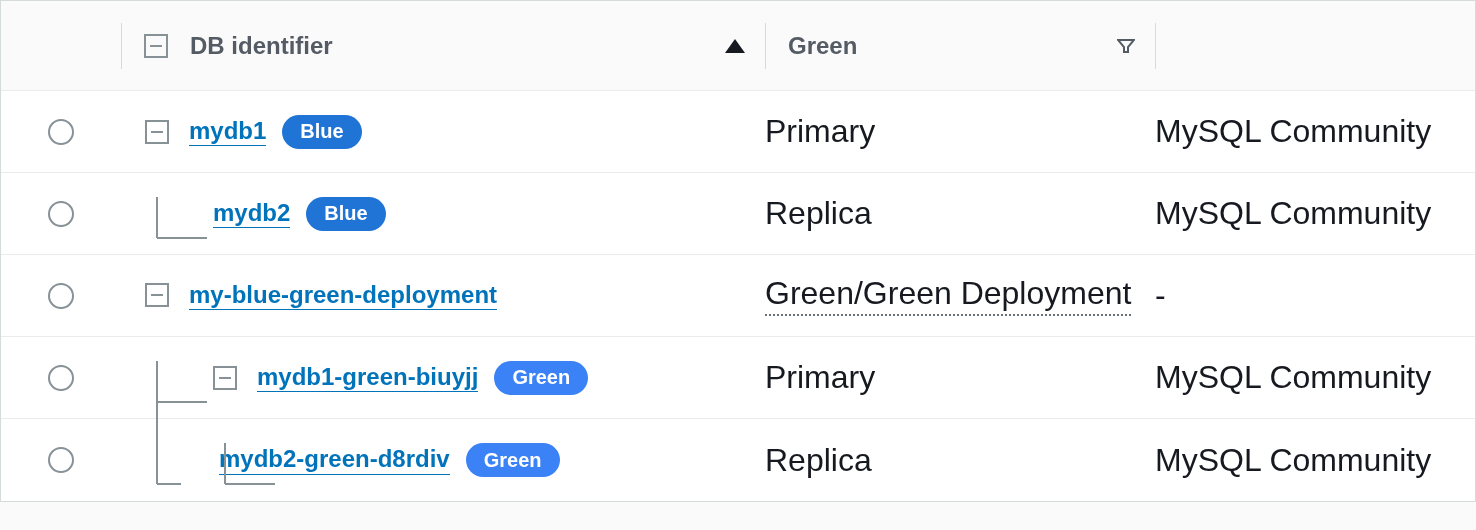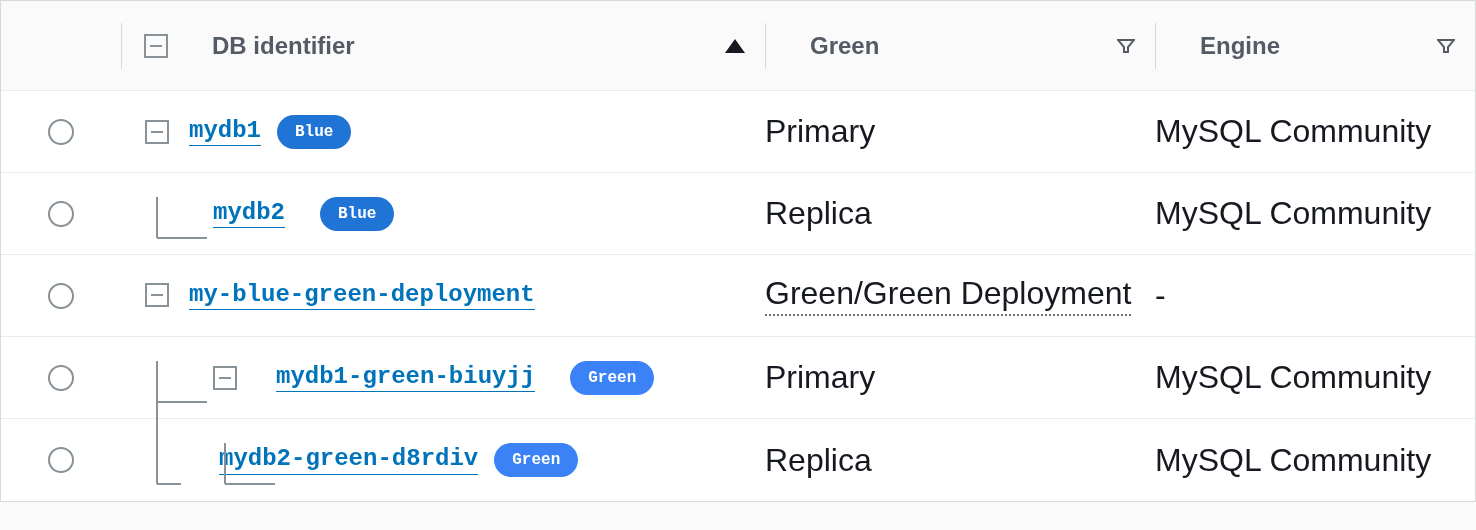--- a/index.html
+++ b/index.html
@@ -24,21 +24,21 @@
   .col-select { width: 120px; flex: 0 0 120px; display:flex; align-items:center; justify-content:center;}
   .col-db { flex: 1 1 auto; display:flex; align-items:center; padding-right: 20px;}
   .col-role { width: 390px; flex: 0 0 390px; display:flex; align-items:center; padding-right: 20px;}
   .col-engine { width: 320px; flex: 0 0 320px; display:flex; align-items:center; padding-right: 20px;}
   .th {
     color: #545b64;
     font-weight: 700;
     font-size: 24px;
   }
   .th-db { display:flex; align-items:center; gap: 22px; width:100%; }
-  .th-sortable { display:flex; justify-content:space-between; align-items:center; width:100%;margin-left:22px;}
+  .th-sortable { display:flex; justify-content:space-between; align-items:center; width:100%;}
   .th-sep { border-left: 1px solid #d5dbdb; height: 46px; margin-right: 22px;}
   .sort-up {
     width: 0; height: 0;
     border-left: 10px solid transparent;
     border-right: 10px solid transparent;
     border-bottom: 14px solid #16191f;
   }
   .filter-icon svg { width: 18px; height: 14px; display:block; }
   .filter-icon path { fill: none; stroke: #545b64; stroke-width: 2;}
   .expand-box {
@@ -58,51 +58,50 @@
   .radio {
     width: 26px; height: 26px;
     border: 2px solid #879196;
     border-radius: 50%;
   }
   .db-cell {
     display:flex; align-items:center;
     padding-left: 24px;
     position: relative;
     height: 100%;
-    font-family: Liberation Mono, monospace;
   }
   .db-link {
     color: #0073bb;
     font-weight: 700;
     border-bottom: 1px solid #0073bb;
     cursor: pointer;
     font-size: 24px;
     line-height: 1.2;
   }
   .badge {
     display:inline-flex; align-items:center; justify-content:center;
     height: 34px;
     padding: 0 18px;
     border-radius: 17px;
     color: #fff;
     font-weight: 600;
-    font-size: 16px;
+    font-size: 20px;
     margin-left: 16px;
   }
   .badge-blue { background: #2074d5; }
   .badge-green { background: #3b82f6; }
   .cell-text { font-size: 32px; color: #16191f; }
   .dotted-underline { border-bottom: 2px dotted #687078; padding-bottom: 2px;}
   .tree {
     position:absolute;
     left: 0; top:0; bottom:0;
     pointer-events:none;
   }
   .tree line { stroke: #879196; stroke-width: 2; }
-  .indent-1 .db-cell > .content { margin-left: 68px; gap: 19px; }
+  .indent-1 .db-cell > .content { margin-left: 68px; }
   .indent-2 .db-cell > .content { margin-left: 74px; }
   .content { display:flex; align-items:center; gap: 0; }
   .content .expand-box { margin-right: 20px; }
   .th-head .expand-box { margin-right: 0; }
 </style>
 </head>
 <body>
 
 <div class="panel">
 
@@ -126,28 +125,20 @@
         <span>Green</span>
         <span class="filter-icon">
           <svg viewBox="0 0 18 14">
               <path d="M1 1 L17 1 L11 8 L11 13 L7 13 L7 8 Z"></path>
             </svg>
         </span>
       </div>
     </div>
     <div class="col-engine th">
       <span class="th-sep"></span>
-      <div class="th-sortable">
-        <span>Engine</span>
-        <span class="filter-icon">
-          <svg viewBox="0 0 18 14">
-              <path d="M1 1 L17 1 L11 8 L11 13 L7 13 L7 8 Z"></path>
-            </svg>
-        </span>
-      </div>
     </div>
   </div>
 
   <div class="trow indent-0">
     <div class="col-select">
         <span class="radio"></span>
       </div>
     <div class="col-db">
       <div class="db-cell">
         <div class="content">

